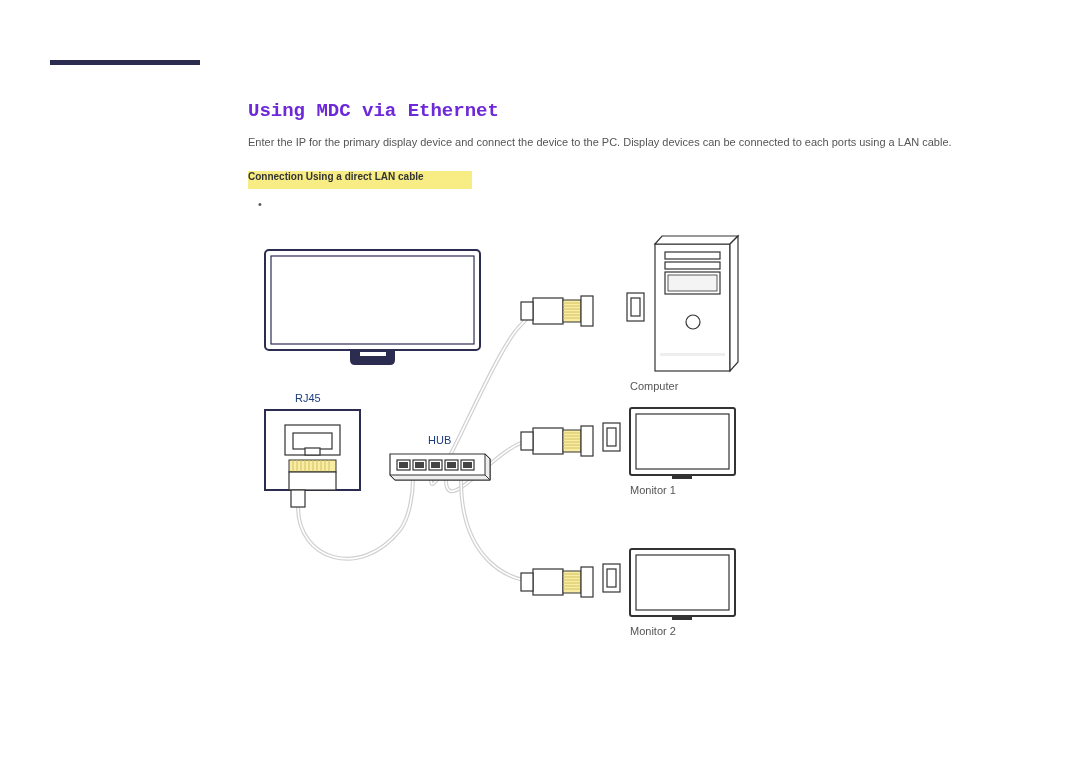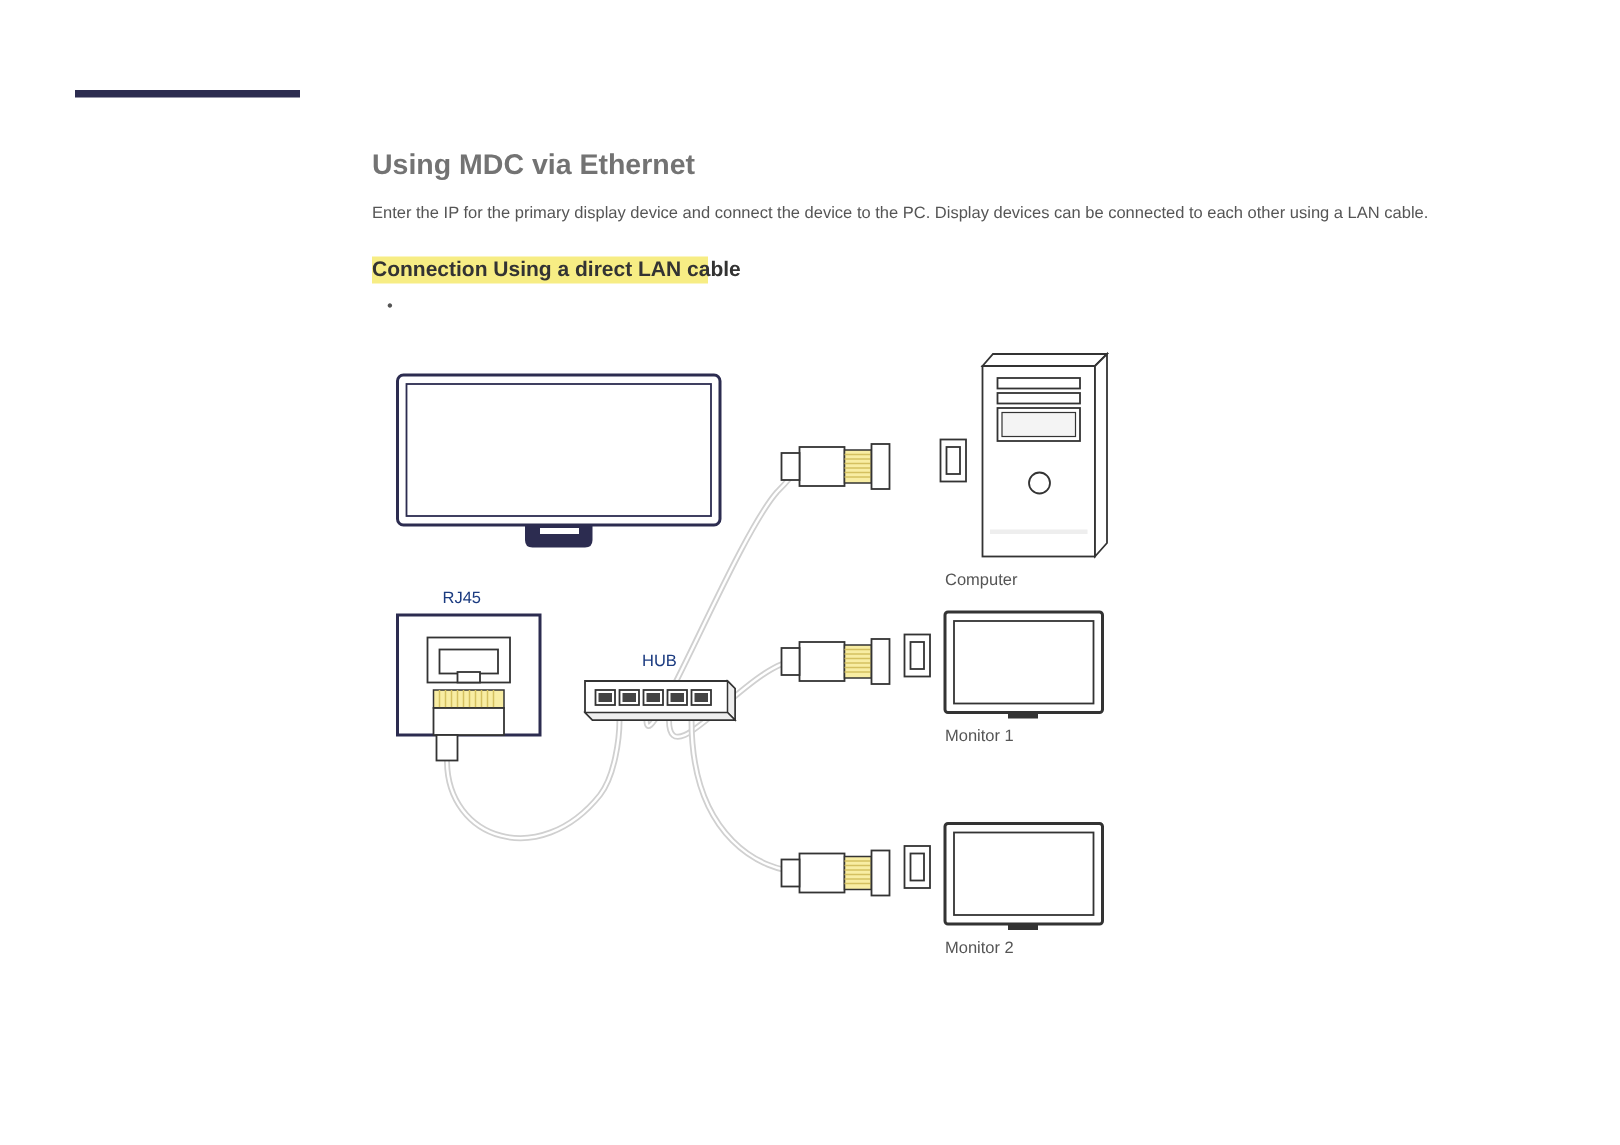--- a/index.html
+++ b/index.html
@@ -20,36 +20,37 @@
       width: 150px;
       height: 5px;
       background: #2c2c50;
     }
     .heading1 {
       position: absolute;
       top: 100px;
       left: 248px;
       font-size: 19px;
       font-weight: bold;
-      color: #737373;
+      color: #6d28d9;
+      font-family: Liberation Mono, monospace;
     }
     .body-text {
       position: absolute;
       top: 135px;
       left: 248px;
       right: 70px;
       font-size: 11px;
       color: #555;
       line-height: 1.45;
     }
     .heading2 {
       position: absolute;
       top: 171px;
       left: 248px;
-      font-size: 14px;
+      font-size: 10px;
       font-weight: bold;
       color: #333;
     }
     .highlight-bar {
       position: absolute;
       top: 171px;
       left: 248px;
       width: 224px;
       height: 18px;
       background: #f7ed84;
@@ -102,21 +103,21 @@
     .fill-white { fill:#fff; stroke:#333; stroke-width:1.2; }
     .navy { stroke:#2c2c50; }
   </style>
 </head>
 <body>
 
 <div class="header-bar"></div>
 
 <div class="heading1">Using MDC via Ethernet</div>
 
-<div class="body-text">Enter the IP for the primary display device and connect the device to the PC. Display devices can be connected to each other using a LAN cable.</div>
+<div class="body-text">Enter the IP for the primary display device and connect the device to the PC. Display devices can be connected to each ports using a LAN cable.</div>
 
 <div class="highlight-bar"></div>
 <div class="heading2">Connection Using a direct LAN cable</div>
 
 <div class="bullet-row">
   <span class="bullet-dot">•</span>
 </div>
 
 <div class="diagram-wrap">
 <svg width="600" height="420" viewBox="0 0 600 420">

